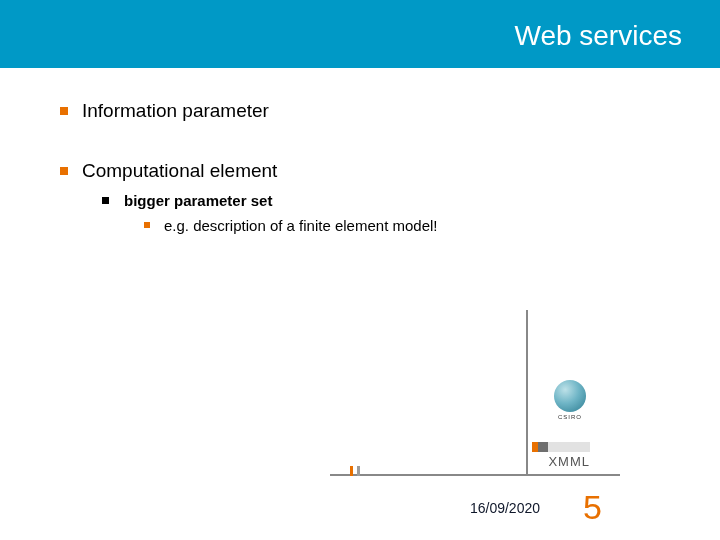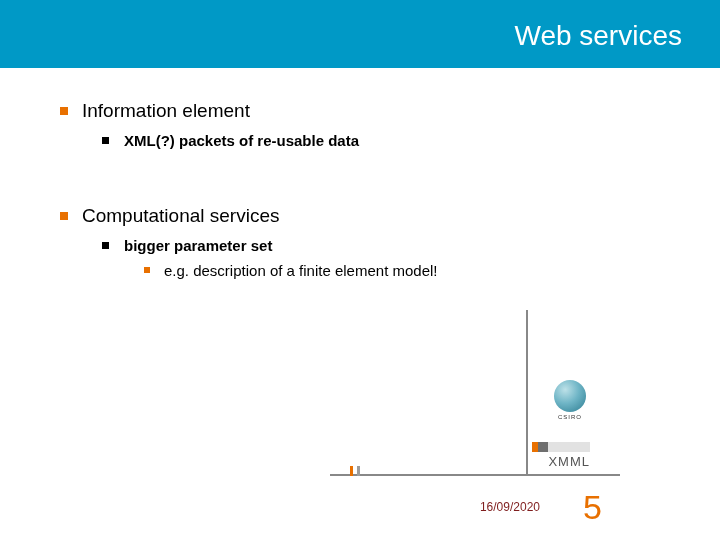--- a/index.html
+++ b/index.html
@@ -60,50 +60,45 @@
     position: absolute; right: 18px; top: 144px; font-size: 13px; color: #555; letter-spacing: 1px;
   }
 
   .footer-line {
     position: absolute; left: 330px; top: 474px; width: 290px; height: 2px; background: #888;
   }
   .tick1 { position: absolute; left: 350px; top: 466px; width: 3px; height: 10px; background: #e87000; }
   .tick2 { position: absolute; left: 357px; top: 466px; width: 3px; height: 10px; background: #9c9c9c; }
 
   .footer-date {
-    position: absolute; right: 92px; top: 500px; font-size: 12px; color: #7f1d1d;
+    position: absolute; right: 92px; top: 500px; font-size: 14px; color: #0f172a;
   }
   .page-num {
     position: absolute; right: 30px; top: 488px; font-size: 34px; color: #e87000; font-weight: 400;
   }
 </style>
 </head>
 <body>
 
 <div class="slide">
 
   <div class="titlebar">
     <div class="titlebar-text">Web services</div>
   </div>
 
   <div class="body">
     <ul class="lvl1">
       <li>
-        <span>Information element</span>
-        <ul class="lvl2">
-          <li>
-            <span>XML(?) packets of re-usable data</span>
-          </li>
-        </ul>
+        <span>Information parameter</span>
       </li>
     </ul>
     <div class="section-gap"></div>
     <ul class="lvl1">
       <li>
-        <span>Computational services</span>
+        <span>Computational element</span>
         <ul class="lvl2">
           <li>
             <span>bigger parameter set</span>
             <ul class="lvl3">
               <li>
                 <span>e.g. description of a finite element model!</span>
               </li>
             </ul>
           </li>
         </ul>

